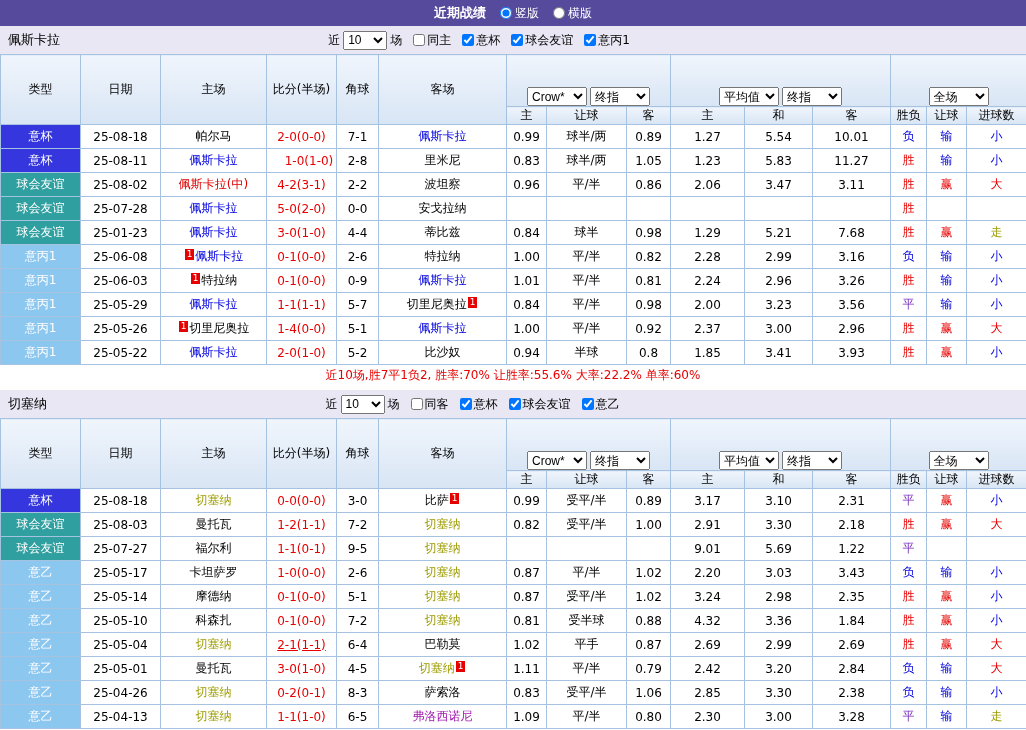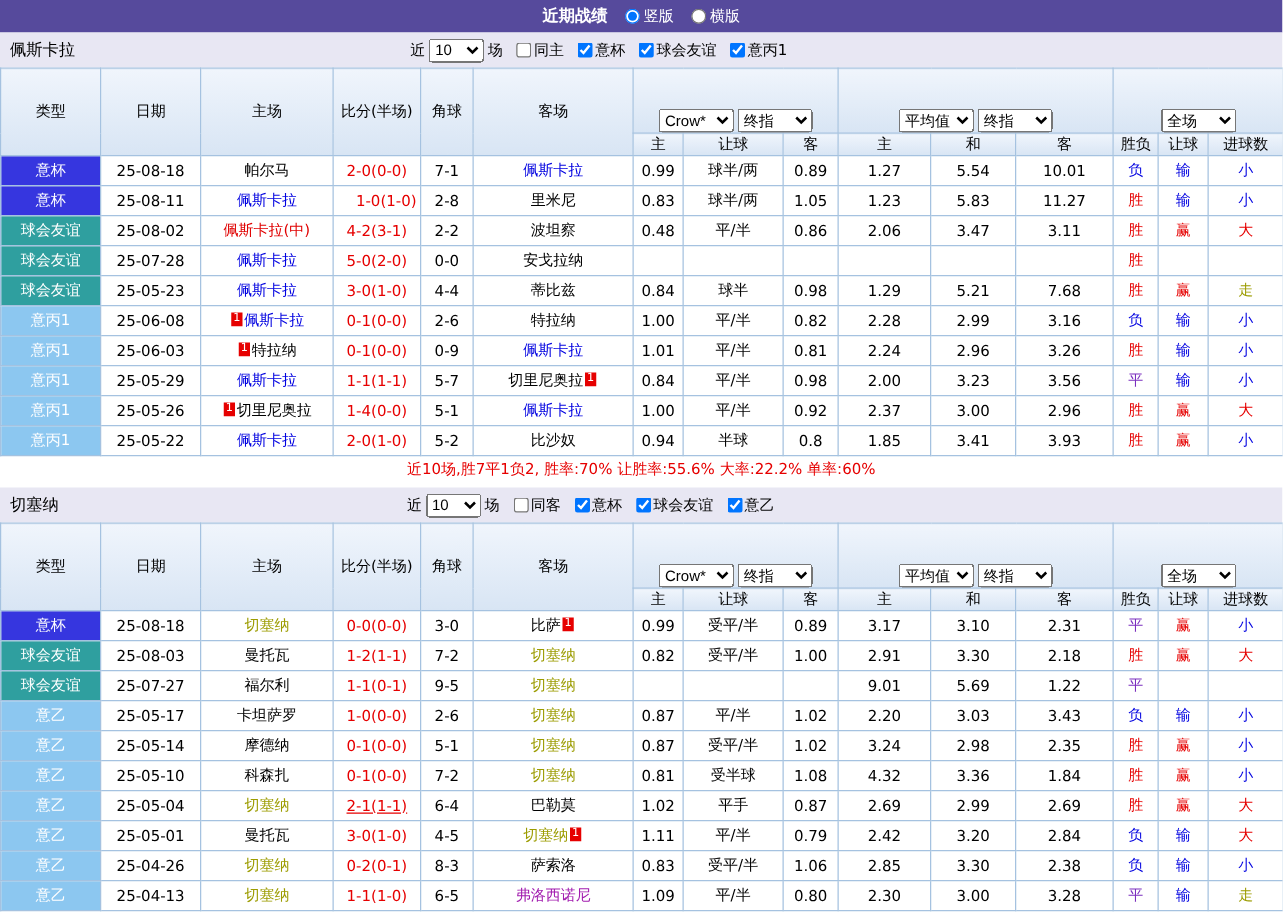--- a/index.html
+++ b/index.html
@@ -175,21 +175,21 @@
           <td style="color: rgb(0, 0, 224);">输</td>
           <td style="color: rgb(0, 0, 224);">小</td>
         </tr>
         <tr>
           <td style="background: rgb(47, 159, 159); color: rgb(255, 255, 255);">球会友谊</td>
           <td>25-08-02</td>
           <td><span style="color: rgb(224, 0, 0);">佩斯卡拉(中)</span></td>
           <td style="color: rgb(230, 0, 0);">4-2(3-1)</td>
           <td>2-2</td>
           <td><span style="color: rgb(0, 0, 0);">波坦察</span></td>
-          <td>0.48</td>
+          <td>0.96</td>
           <td>平/半</td>
           <td>0.86</td>
           <td>2.06</td>
           <td>3.47</td>
           <td>3.11</td>
           <td style="color: rgb(230, 0, 0);">胜</td>
           <td style="color: rgb(230, 0, 0);">赢</td>
           <td style="color: rgb(230, 0, 0);">大</td>
         </tr>
         <tr>
@@ -204,21 +204,21 @@
           <td></td>
           <td></td>
           <td></td>
           <td></td>
           <td style="color: rgb(230, 0, 0);">胜</td>
           <td></td>
           <td></td>
         </tr>
         <tr>
           <td style="background: rgb(47, 159, 159); color: rgb(255, 255, 255);">球会友谊</td>
-          <td>25-05-23</td>
+          <td>25-01-23</td>
           <td><span style="color: rgb(0, 0, 224);">佩斯卡拉</span></td>
           <td style="color: rgb(230, 0, 0);">3-0(1-0)</td>
           <td>4-4</td>
           <td><span style="color: rgb(0, 0, 0);">蒂比兹</span></td>
           <td>0.84</td>
           <td>球半</td>
           <td>0.98</td>
           <td>1.29</td>
           <td>5.21</td>
           <td>7.68</td>
@@ -485,21 +485,21 @@
         </tr>
         <tr>
           <td style="background: rgb(140, 199, 240); color: rgb(255, 255, 255);">意乙</td>
           <td>25-05-10</td>
           <td><span style="color: rgb(0, 0, 0);">科森扎</span></td>
           <td style="color: rgb(230, 0, 0);">0-1(0-0)</td>
           <td>7-2</td>
           <td><span style="color: rgb(156, 156, 0);">切塞纳</span></td>
           <td>0.81</td>
           <td>受半球</td>
-          <td>1.08</td>
+          <td>0.88</td>
           <td>4.32</td>
           <td>3.36</td>
           <td>1.84</td>
           <td style="color: rgb(230, 0, 0);">胜</td>
           <td style="color: rgb(230, 0, 0);">赢</td>
           <td style="color: rgb(0, 0, 224);">小</td>
         </tr>
         <tr>
           <td style="background: rgb(140, 199, 240); color: rgb(255, 255, 255);">意乙</td>
           <td>25-05-04</td>

